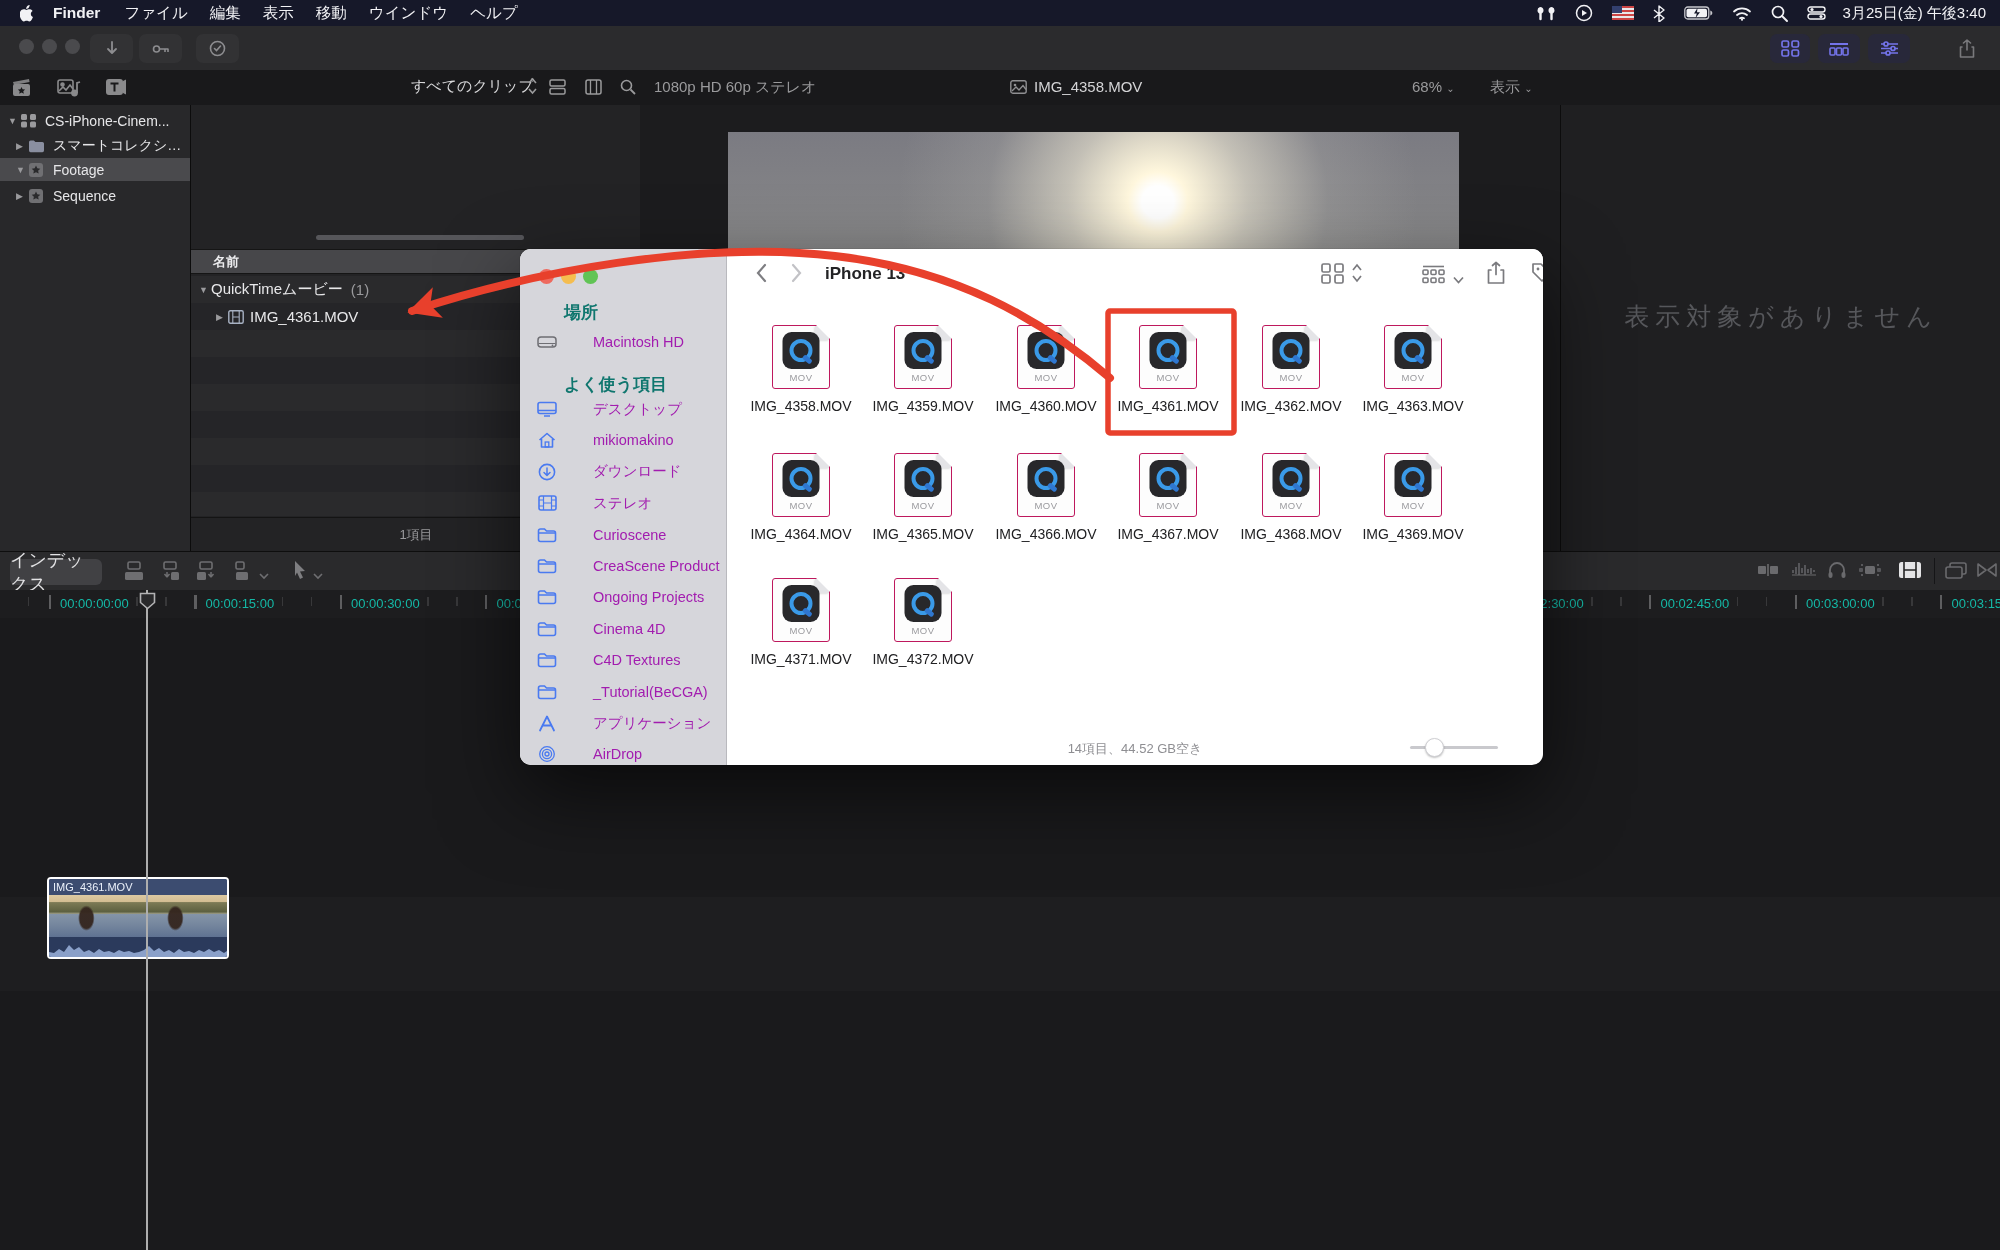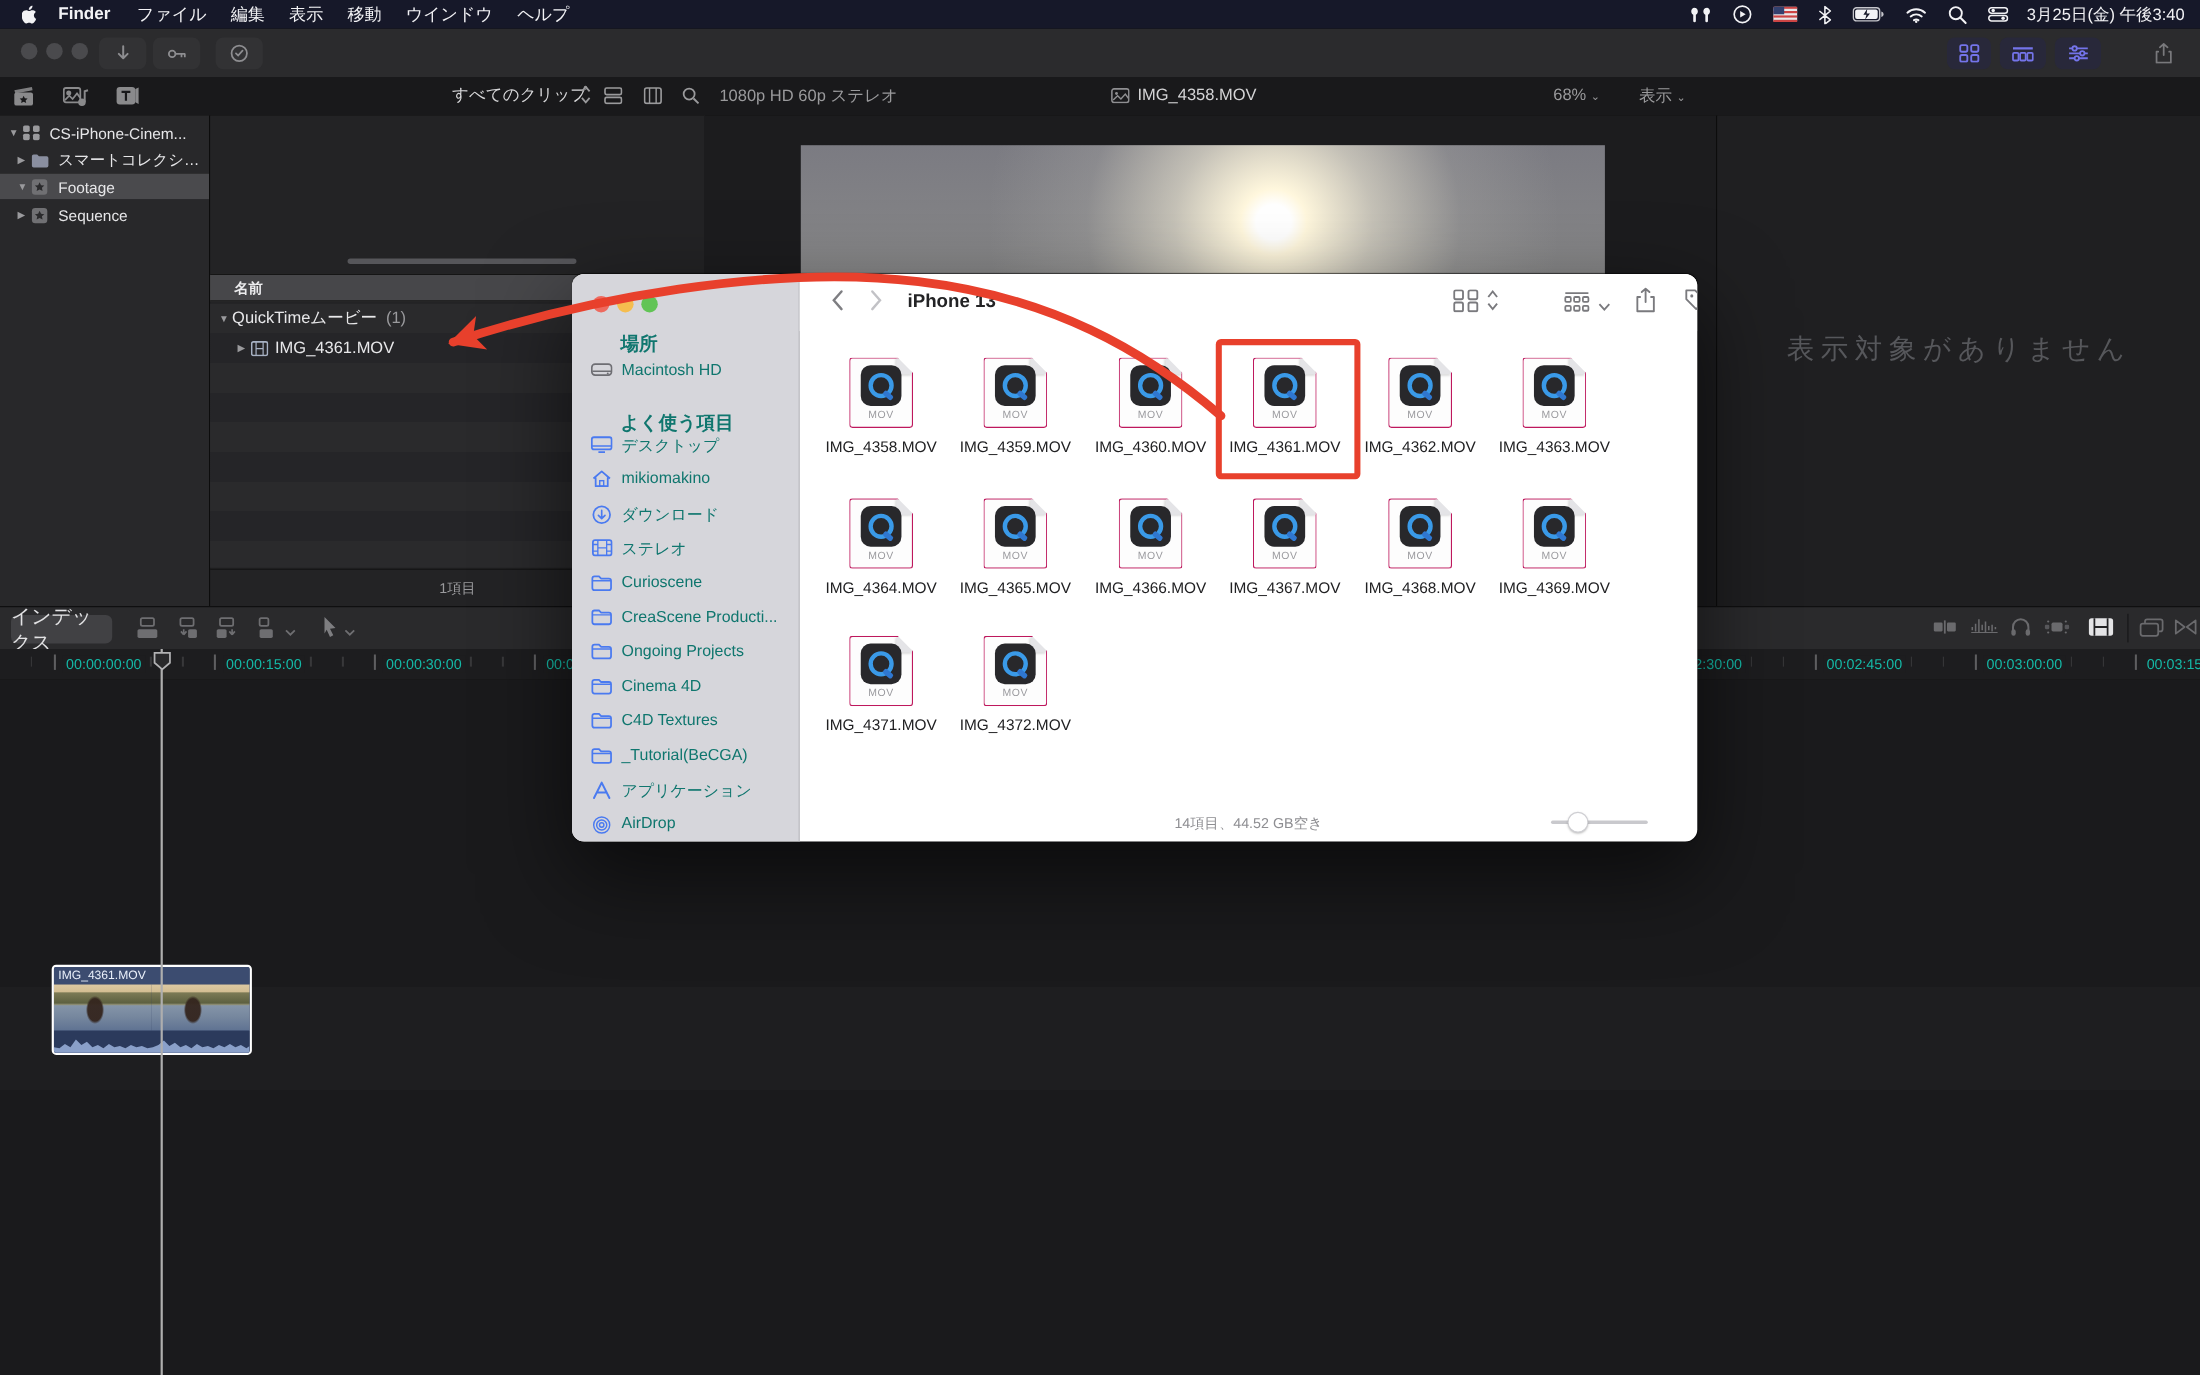--- a/index.html
+++ b/index.html
@@ -55,21 +55,21 @@
   .clip-thumb{position:absolute;top:16px;width:89px;height:42px;
     background:radial-gradient(ellipse 11px 17px at 42% 55%, rgba(52,37,30,0.95) 60%, rgba(52,37,30,0) 75%),
     linear-gradient(180deg,#dcc9a2 0%,#d3bd92 16%,#7c7a55 18%,#5d6040 40%,#93937b 44%,#8494a8 46%,#76879e 70%,#5f7292 100%);}
   #clip-wave{position:absolute;left:0;top:58px;width:178px;height:22px;background:#2b3a5c;}
   
   #finder{left:520px;top:249px;width:1023px;height:516px;border-radius:11px;background:#ffffff;
           box-shadow:0 30px 80px rgba(0,0,0,0.6),0 0 1px rgba(0,0,0,0.6);z-index:20;overflow:hidden;}
   #finder-sidebar{left:0;top:0;width:207px;height:516px;background:#d6d6db;border-right:1px solid #b9b9be;box-sizing:border-box;}
   .fl{position:absolute;top:20px;width:15px;height:15px;border-radius:50%;}
   .fsb-header{position:absolute;left:17px;color:#0f766e;font-size:17px;font-weight:bold;white-space:nowrap;margin-left:27px;}
-  .fsb-row{position:absolute;left:10px;width:190px;height:26px;display:flex;border-radius:6px;color:#0f766e;font-size:14.5px;white-space:nowrap;overflow:hidden;}
+  .fsb-row{position:absolute;left:10px;width:190px;height:26px;display:flex;align-items:center;border-radius:6px;color:#a21caf;font-size:14.5px;white-space:nowrap;overflow:hidden;gap:28px;}
   .fsb-row .ico{width:20px;margin:0 8px 0 7px;display:flex;justify-content:center;}
   #finder-toolbar{left:207px;top:0;width:816px;height:52px;background:#fff;}
   .ftb{position:absolute;color:#7a7a7e;}
   #finder-title{left:98px;top:15px;font-size:17px;font-weight:bold;color:#232325;}
   .file-tile{position:absolute;width:122px;text-align:center;}
   .file-page{width:58px;height:64px;margin:0 auto;background:#fdfdfd;border:1px solid #be185d;border-radius:3px;position:relative;box-sizing:border-box;
      clip-path:polygon(0 0,44px 0,58px 14px,58px 64px,0 64px);}
   .file-fold{position:absolute;right:0;top:0;width:14px;height:14px;background:#e4e4e7;border-bottom-left-radius:4px;box-shadow:-1px 1px 2px rgba(0,0,0,0.12);}
   .file-badge{position:absolute;left:50%;top:6px;transform:translateX(-50%);width:37px;height:37px;background:#28282b;border-radius:9px;display:flex;align-items:center;justify-content:center;}
   .qt-q{width:23px;height:23px;border:4.5px solid #3a9ae8;border-radius:50%;box-sizing:border-box;position:relative;}

